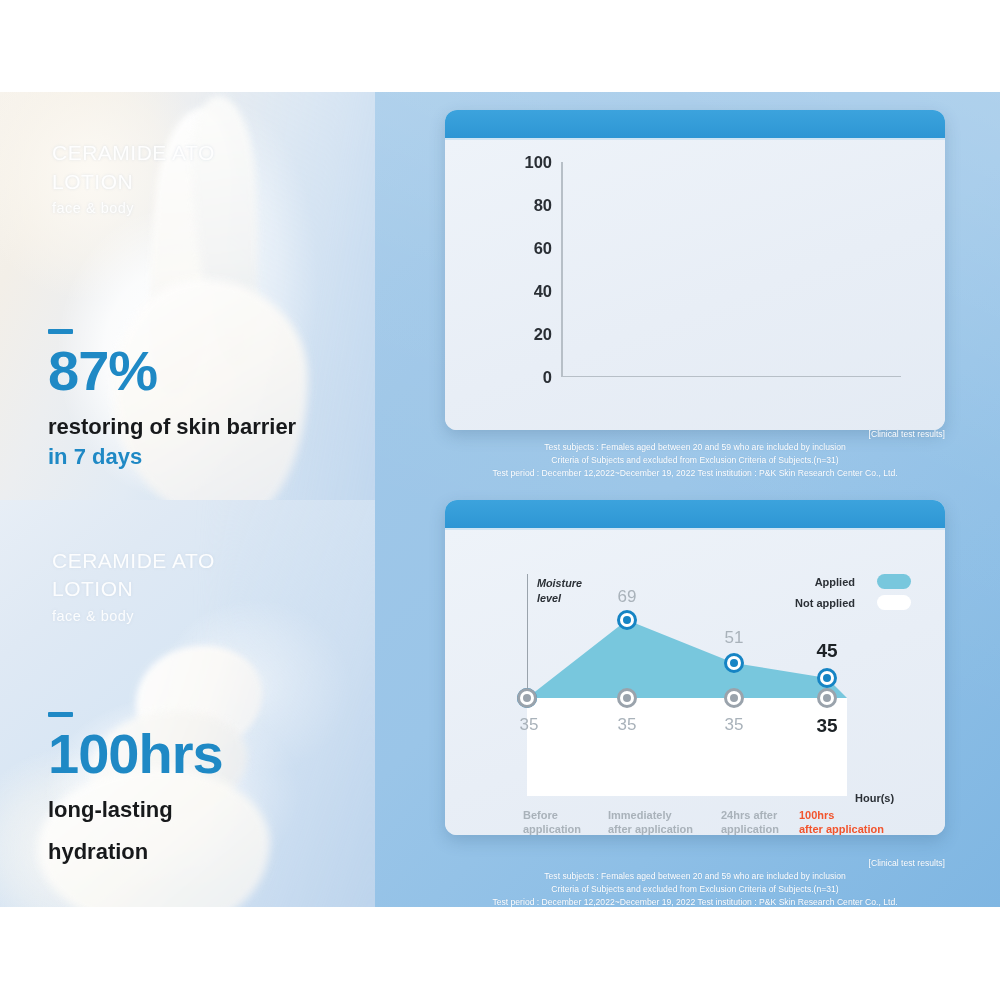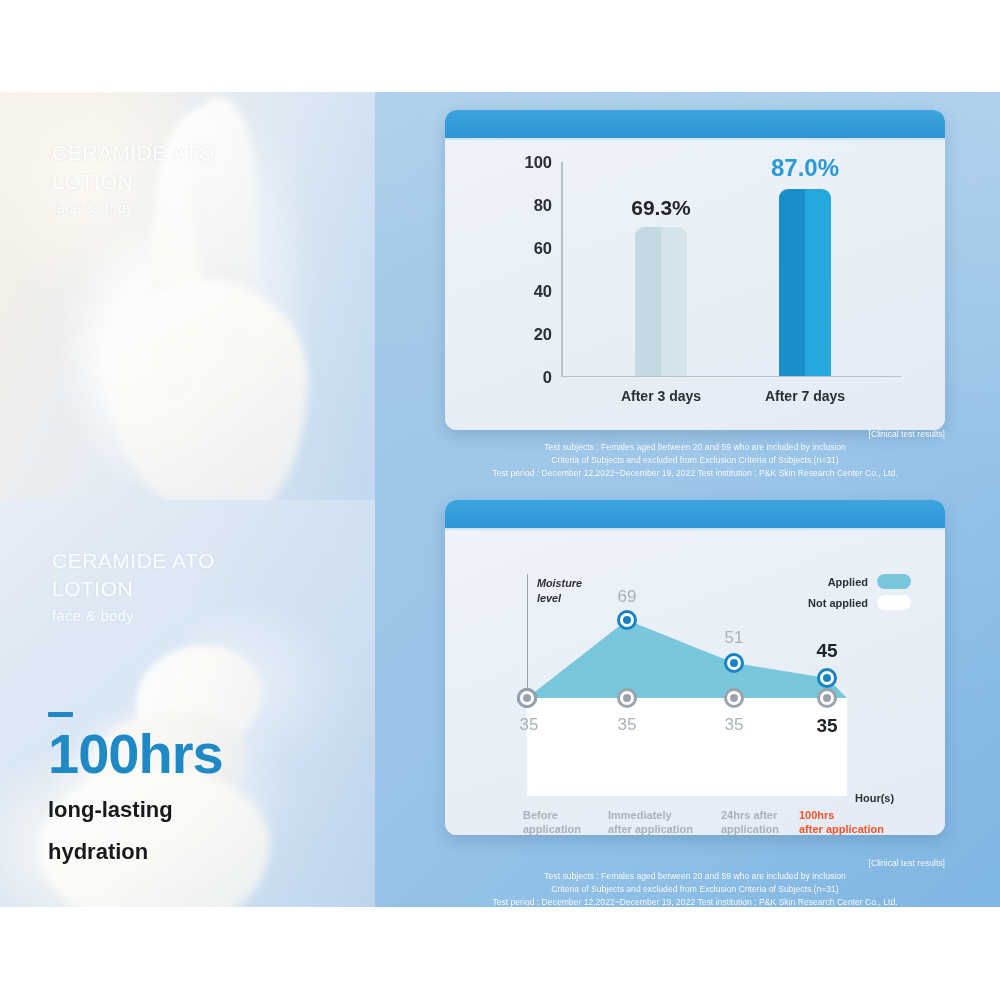--- a/index.html
+++ b/index.html
@@ -294,21 +294,21 @@
     left: 82px; top: 44px;
     width: 1.4px; height: 160px;
     background: #9aa3ac;
   }
   .legend {
     position: absolute;
     right: 34px; top: 44px;
     display: flex; flex-direction: column; gap: 6px;
   }
   .legend-row {
-    display: flex; align-items: center; justify-content: flex-end; gap: 9px;
+    display: flex; align-items: center; justify-content: flex-end; gap: 22px;
   }
   .legend-row .lg-text {
     font-size: 11px; font-weight: 700; color: #2b3036; white-space: nowrap;
   }
   .legend-row .lg-pill {
     width: 34px; height: 15px; border-radius: 8px;
   }
   .lg-pill.applied { background: #78c7dd; }
   .lg-pill.notapplied { background: #ffffff; }
 
@@ -377,20 +377,26 @@
           <div class="fingerB"></div>
           <div class="palm"></div>
         </div>
 
         <div class="brand">
           <div class="b-line">CERAMIDE ATO</div>
           <div class="b-line">LOTION</div>
           <div class="b-sub">face &amp; body</div>
         </div>
 
+        <div class="stat" style="top:237px;">
+          <div class="dash"></div>
+          <div class="big">87%</div>
+          <div class="mid">restoring of skin barrier</div>
+          <div class="low">in 7 days</div>
+        </div>
       </div>
 
       <div class="panel panel2">
         <div class="photo">
           <div class="shadeA"></div>
           <div class="fingerA"></div>
           <div class="fingerB"></div>
           <div class="palm"></div>
         </div>
 
@@ -419,37 +425,21 @@
             <div class="axis-y"></div>
             <div class="axis-x"></div>
 
             <div class="ytick" style="top:0%;">100</div>
             <div class="ytick" style="top:20%;">80</div>
             <div class="ytick" style="top:40%;">60</div>
             <div class="ytick" style="top:60%;">40</div>
             <div class="ytick" style="top:80%;">20</div>
             <div class="ytick" style="top:100%;">0</div>
 
-            <div class="bar-wrap" style="left:74px;">
-              <div class="bar light" style="height:149px;">
-                <div class="bar-left"></div>
-                <div class="bar-right"></div>
-                <div class="bar-value v-dark">69.3%</div>
-              </div>
-              <div class="bar-label">After 3 days</div>
-            </div>
-
-            <div class="bar-wrap" style="left:218px;">
-              <div class="bar dark" style="height:187px;">
-                <div class="bar-left"></div>
-                <div class="bar-right"></div>
-                <div class="bar-value v-blue">87.0%</div>
-              </div>
-              <div class="bar-label">After 7 days</div>
-            </div>
+
           </div>
         </div>
       </div>
 
       <div class="footnote" style="top:336px;">
         <span class="fn-line r">[Clinical test results]</span>
         <span class="fn-line c">Test subjects : Females aged between 20 and 59 who are included by inclusion</span>
         <span class="fn-line c">Criteria of Subjects and excluded from Exclusion Criteria of Subjects.(n=31)</span>
         <span class="fn-line c">Test period : December 12,2022~December 19, 2022 Test institution : P&amp;K Skin Research Center Co., Ltd.</span>
       </div>

